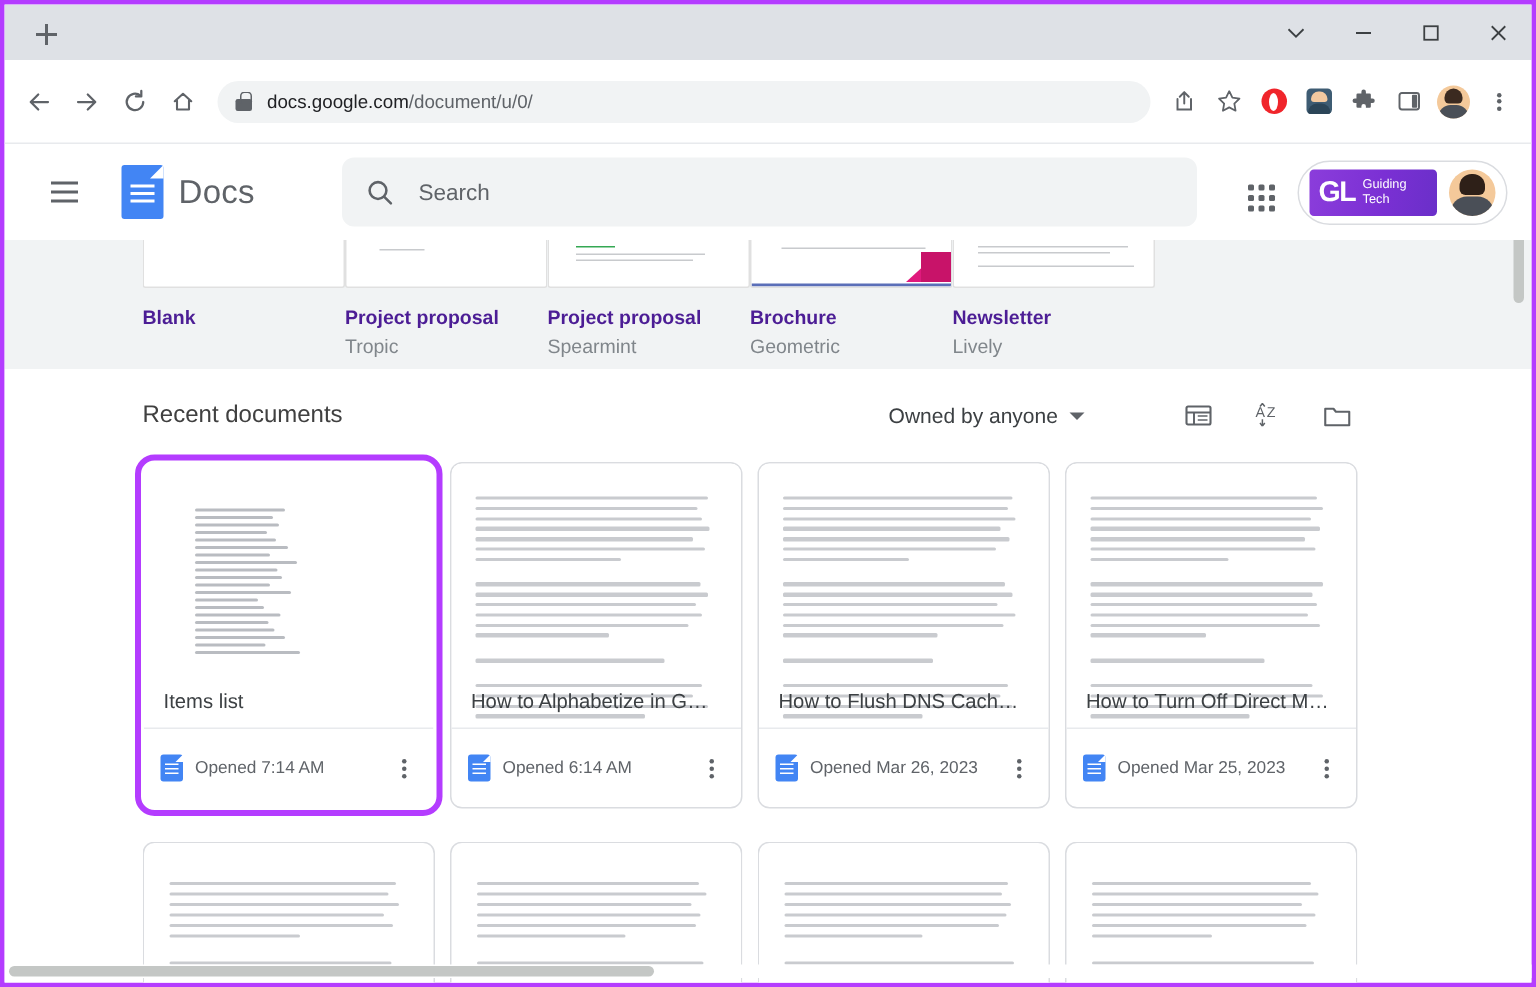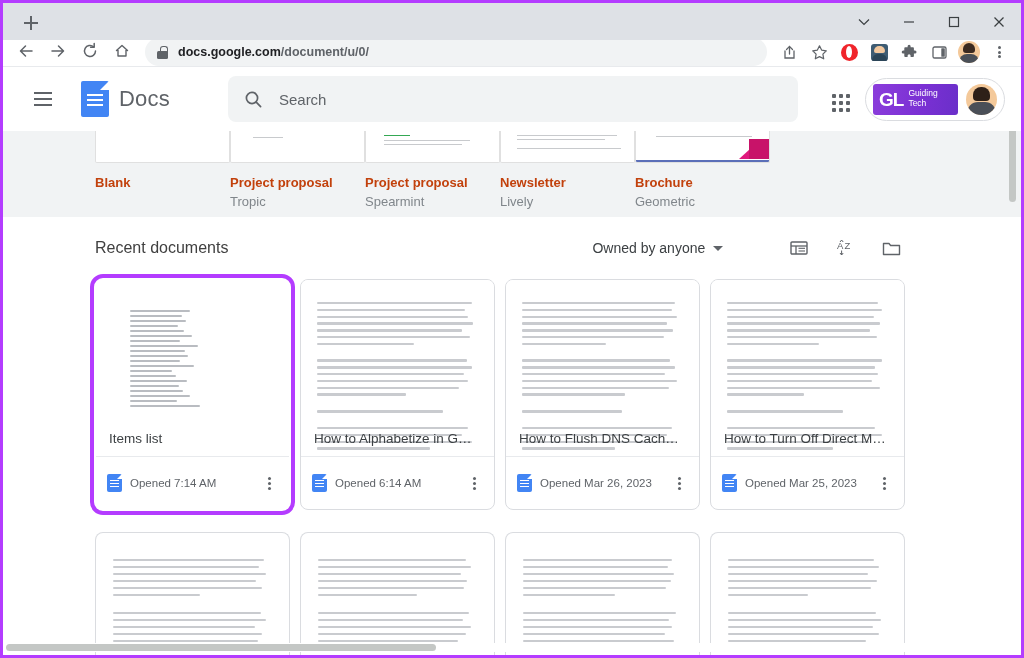--- a/index.html
+++ b/index.html
@@ -72,25 +72,24 @@
 
   .wincontrols {
     position: absolute; right: 0; top: 0;
     display: flex; align-items: center; height: 37px;
   }
   .wc { width: 45px; height: 37px; display: flex; align-items: center; justify-content: center; cursor: pointer; }
   .wc svg { display: block; }
 
   
   .toolbar {
-    height: 27px; background: #fff;
-    display: flex; align-items: flex-end;
+    height: 56px; background: #fff;
+    display: flex; align-items: center;
     padding: 0 8px; gap: 2px;
     border-bottom: 1px solid #e8eaed;
-    font-weight: bold;
   }
   .navbtn {
     width: 30px; height: 30px; flex: none;
     display: flex; align-items: center; justify-content: center;
     cursor: pointer; border-radius: 50%; color: #5f6368;
   }
   .omnibox {
     flex: 1; height: 28px; margin: 0 6px;
     background: #f1f3f4; border-radius: 14px;
     display: flex; align-items: center; padding: 0 12px; gap: 10px;
@@ -197,21 +196,21 @@
     display: flex; gap: 0; position: relative;
   }
   .tpl { width: 135px; position: relative; }
   .tpl-thumb {
     width: 135px; height: 32px;
     background: #fff; border: 1px solid #e0e0e0; border-top: none;
     border-radius: 0 0 2px 2px;
     position: relative; overflow: hidden;
     cursor: pointer;
   }
-  .tpl-name { font-size: 13px; color: #c2410c; font-weight: bold; margin-top: 12px; white-space: nowrap; }
+  .tpl-name { font-size: 13px; color: #4c1d95; font-weight: bold; margin-top: 12px; white-space: nowrap; }
   .tpl-sub  { font-size: 13px; color: #80868b; margin-top: 4px; white-space: nowrap; }
   .tline { position: absolute; height: 1.2px; background: #c8cacd; }
 
   
   .recent-wrap { background: #fff; padding: 0 0 0 92px; }
   .recent-bar {
     display: flex; align-items: center;
     height: 62px; padding-right: 118px;
   }
   .recent-title { font-size: 16px; color: #404040; }
@@ -411,36 +410,36 @@
       <div class="tpl-thumb">
         <div class="tline" style="left:18px; top:4px; width:26px; background:#34a853;"></div>
         <div class="tline" style="left:18px; top:9px; width:86px;"></div>
         <div class="tline" style="left:18px; top:13px; width:78px;"></div>
       </div>
       <div class="tpl-name">Project proposal</div>
       <div class="tpl-sub">Spearmint</div>
     </div>
     <div class="tpl">
       <div class="tpl-thumb">
-        <div class="tline" style="left:16px; top:4px; width:100px;"></div>
-        <div class="tline" style="left:16px; top:8px; width:88px;"></div>
-        <div class="tline" style="left:16px; top:17px; width:104px;"></div>
-      </div>
-      <div class="tpl-name">Newsletter</div>
-      <div class="tpl-sub">Lively</div>
-    </div>
-    <div class="tpl">
-      <div class="tpl-thumb">
         <div class="tline" style="left:20px; top:5px; width:96px;"></div>
         <div style="position:absolute; right:8px; bottom:3px; width:0; height:0; border-style:solid; border-width:0 0 20px 22px; border-color:transparent transparent #e0197d transparent;"></div>
         <div style="position:absolute; right:0; bottom:3px; width:20px; height:20px; background:#c81369;"></div>
         <div style="position:absolute; left:0; bottom:0; width:135px; height:1.6px; background:#5b6fb8;"></div>
       </div>
       <div class="tpl-name">Brochure</div>
       <div class="tpl-sub">Geometric</div>
+    </div>
+    <div class="tpl">
+      <div class="tpl-thumb">
+        <div class="tline" style="left:16px; top:4px; width:100px;"></div>
+        <div class="tline" style="left:16px; top:8px; width:88px;"></div>
+        <div class="tline" style="left:16px; top:17px; width:104px;"></div>
+      </div>
+      <div class="tpl-name">Newsletter</div>
+      <div class="tpl-sub">Lively</div>
     </div>
   </div>
 
   <div class="recent-wrap">
     <div class="recent-bar">
       <div class="recent-title">Recent documents</div>
       <div class="owner-sel">
         <span>Owned by anyone</span>
         <span class="caret"></span>
       </div>

